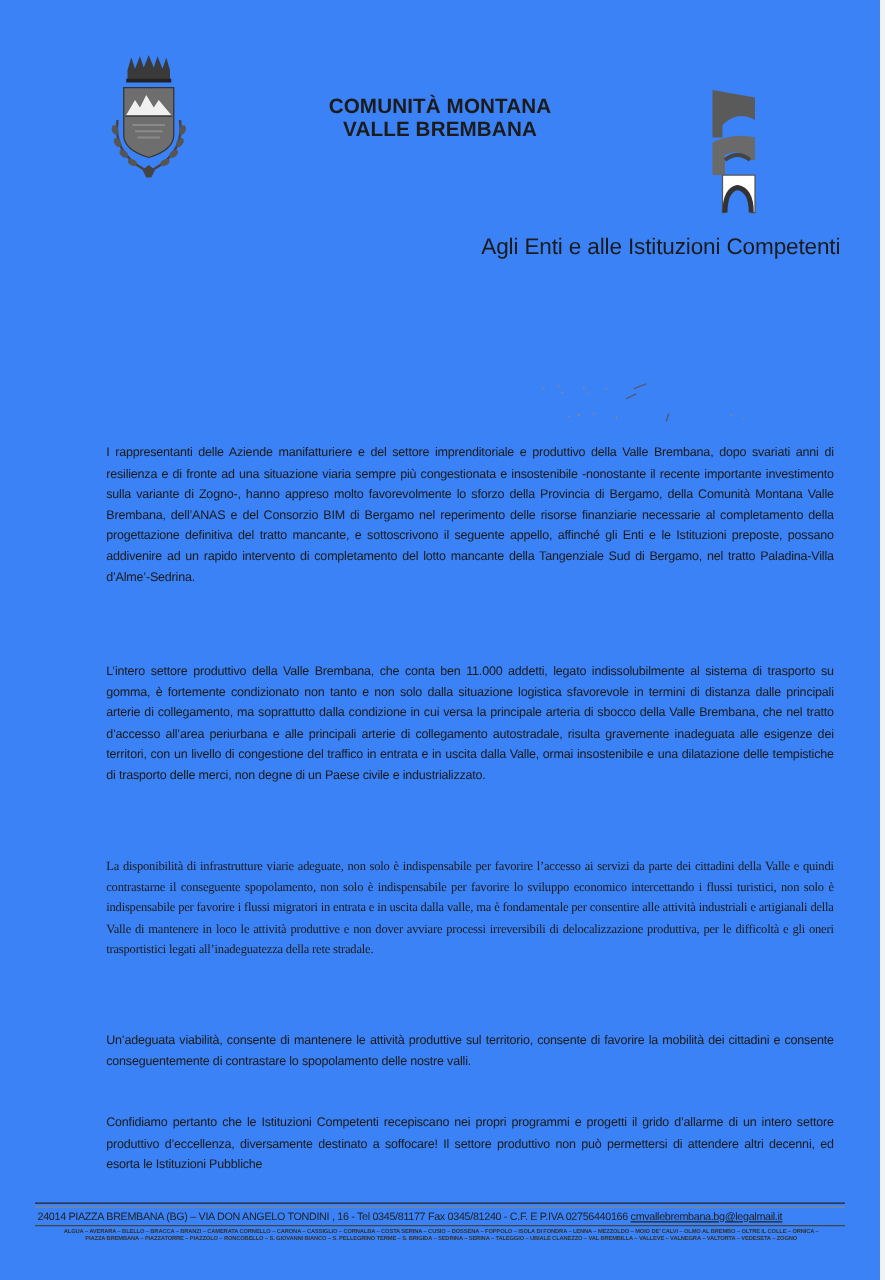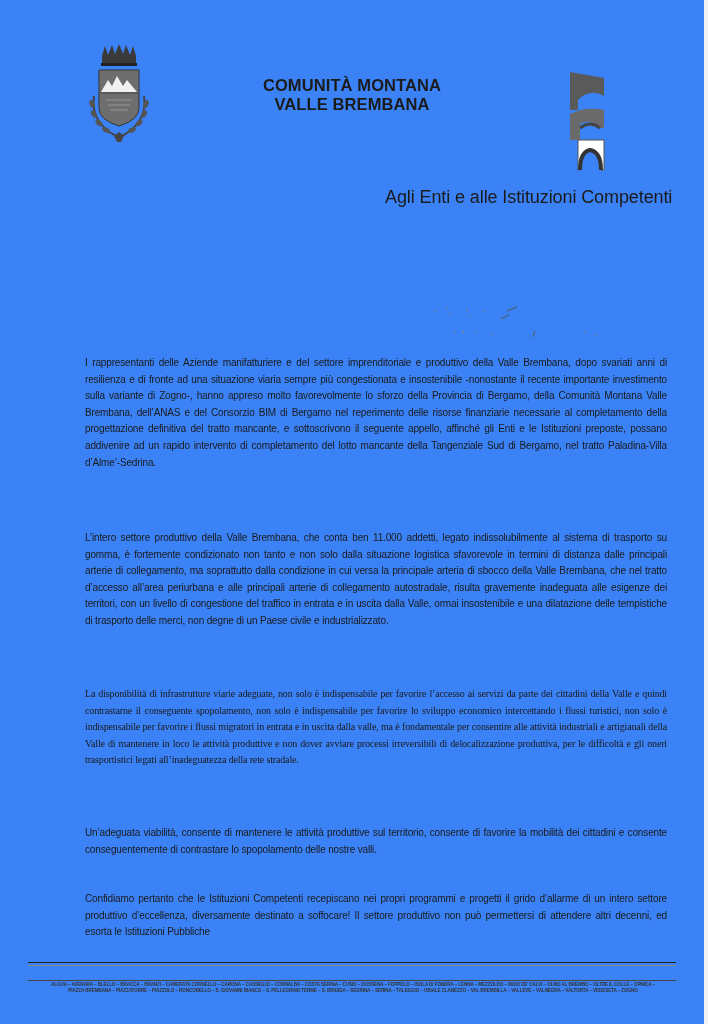--- a/index.html
+++ b/index.html
@@ -112,20 +112,24 @@
   </svg>
 
   <p class="body-text p1">I rappresentanti delle Aziende manifatturiere e del settore imprenditoriale e produttivo della Valle Brembana, dopo svariati anni di resilienza e di fronte ad una situazione viaria sempre più congestionata e insostenibile -nonostante il recente importante investimento sulla variante di Zogno-, hanno appreso molto favorevolmente lo sforzo della Provincia di Bergamo, della Comunità Montana Valle Brembana, dell’ANAS e del Consorzio BIM di Bergamo nel reperimento delle risorse finanziarie necessarie al completamento della progettazione definitiva del tratto mancante, e sottoscrivono il seguente appello, affinché gli Enti e le Istituzioni preposte, possano addivenire ad un rapido intervento di completamento del lotto mancante della Tangenziale Sud di Bergamo, nel tratto Paladina-Villa d’Alme’-Sedrina.</p>
   <p class="body-text p2">L’intero settore produttivo della Valle Brembana, che conta ben 11.000 addetti, legato indissolubilmente al sistema di trasporto su gomma, è fortemente condizionato non tanto e non solo dalla situazione logistica sfavorevole in termini di distanza dalle principali arterie di collegamento, ma soprattutto dalla condizione in cui versa la principale arteria di sbocco della Valle Brembana, che nel tratto d’accesso all’area periurbana e alle principali arterie di collegamento autostradale, risulta gravemente inadeguata alle esigenze dei territori, con un livello di congestione del traffico in entrata e in uscita dalla Valle, ormai insostenibile e una dilatazione delle tempistiche di trasporto delle merci, non degne di un Paese civile e industrializzato.</p>
   <p class="body-text p3">La disponibilità di infrastrutture viarie adeguate, non solo è indispensabile per favorire l’accesso ai servizi da parte dei cittadini della Valle e quindi contrastarne il conseguente spopolamento, non solo è indispensabile per favorire lo sviluppo economico intercettando i flussi turistici, non solo è indispensabile per favorire i flussi migratori in entrata e in uscita dalla valle,  ma è fondamentale per consentire alle attività industriali e artigianali della Valle di mantenere in loco le attività produttive e non dover avviare processi irreversibili di delocalizzazione produttiva, per le difficoltà e gli oneri trasportistici legati all’inadeguatezza della rete stradale.</p>
   <p class="body-text p5">Confidiamo pertanto che le Istituzioni Competenti recepiscano nei propri programmi e progetti il grido d’allarme di un intero settore produttivo d’eccellenza, diversamente destinato a soffocare! Il settore produttivo non può permettersi di attendere altri decenni, ed esorta le Istituzioni Pubbliche</p>
   <p class="body-text p4">Un’adeguata viabilità, consente di mantenere le attività produttive sul territorio, consente di favorire la mobilità dei cittadini e consente conseguentemente di contrastare lo spopolamento delle nostre valli.</p>
 
   <div class="footer-line"></div>
   <div class="footer-line2"></div>
+  <div class="footer-address">
+    <span>24014 PIAZZA BREMBANA (BG) – VIA DON ANGELO TONDINI , 16 - Tel 0345/81177 Fax 0345/81240 -  C.F. E P.IVA 02756440166</span>
+    <span class="email">cmvallebrembana.bg@legalmail.it</span>
+  </div>
   <div class="footer-line3"></div>
   <div class="footer-towns">
     <div>ALGUA – AVERARA – BLELLO – BRACCA – BRANZI – CAMERATA CORNELLO – CARONA – CASSIGLIO – CORNALBA – COSTA SERINA – CUSIO – DOSSENA – FOPPOLO – ISOLA DI FONDRA – LENNA – MEZZOLDO – MOIO DE’ CALVI – OLMO AL BREMBO – OLTRE IL COLLE – ORNICA –</div>
     <div>PIAZZA BREMBANA – PIAZZATORRE – PIAZZOLO – RONCOBELLO – S. GIOVANNI BIANCO – S. PELLEGRINO TERME – S. BRIGIDA – SEDRINA – SERINA – TALEGGIO – UBIALE CLANEZZO – VAL BREMBILLA – VALLEVE – VALNEGRA – VALTORTA – VEDESETA – ZOGNO</div>
   </div>
 
   <div class="right-edge"></div>
 </div>
 
 </body></html>

